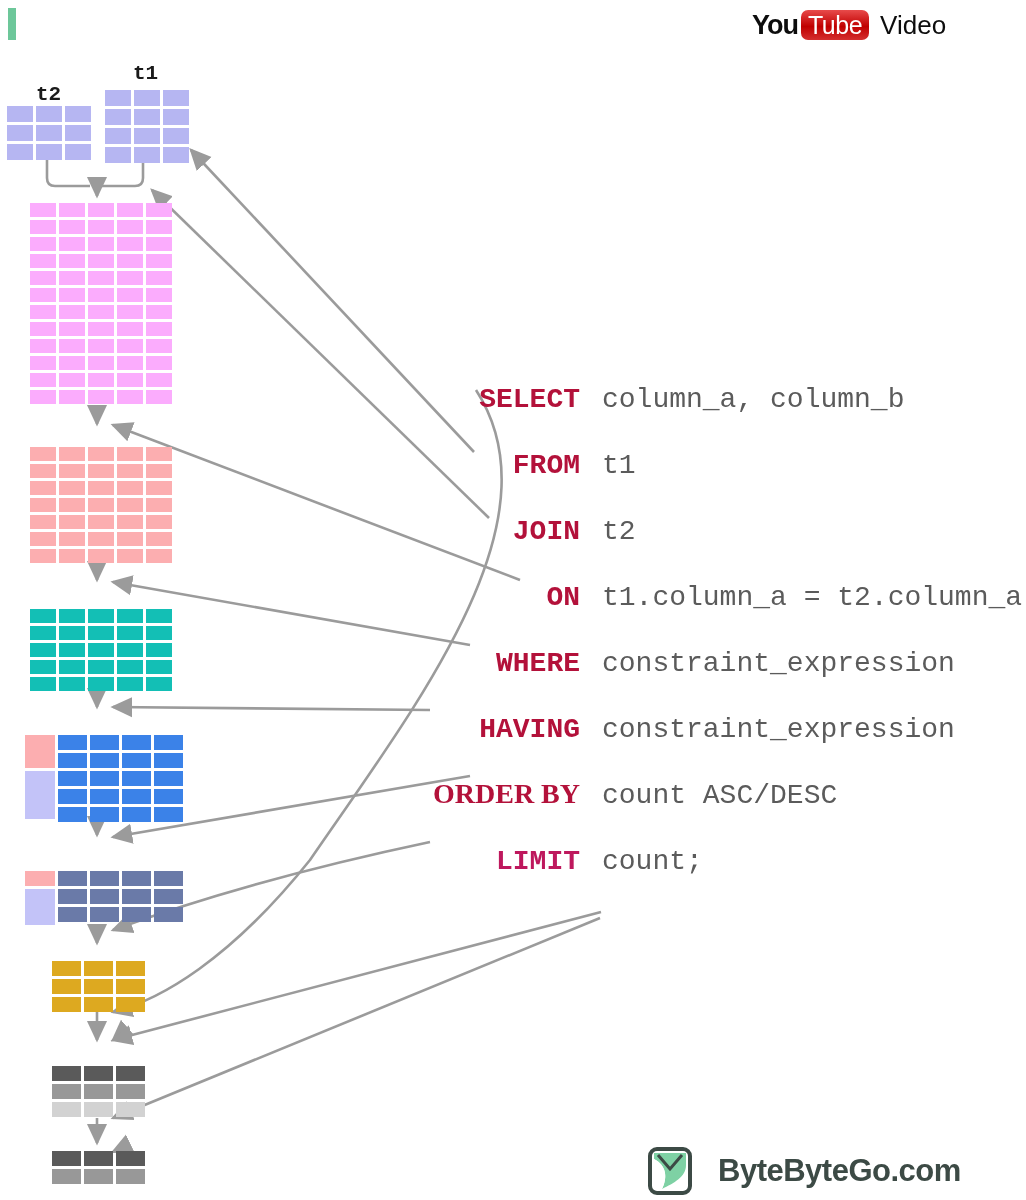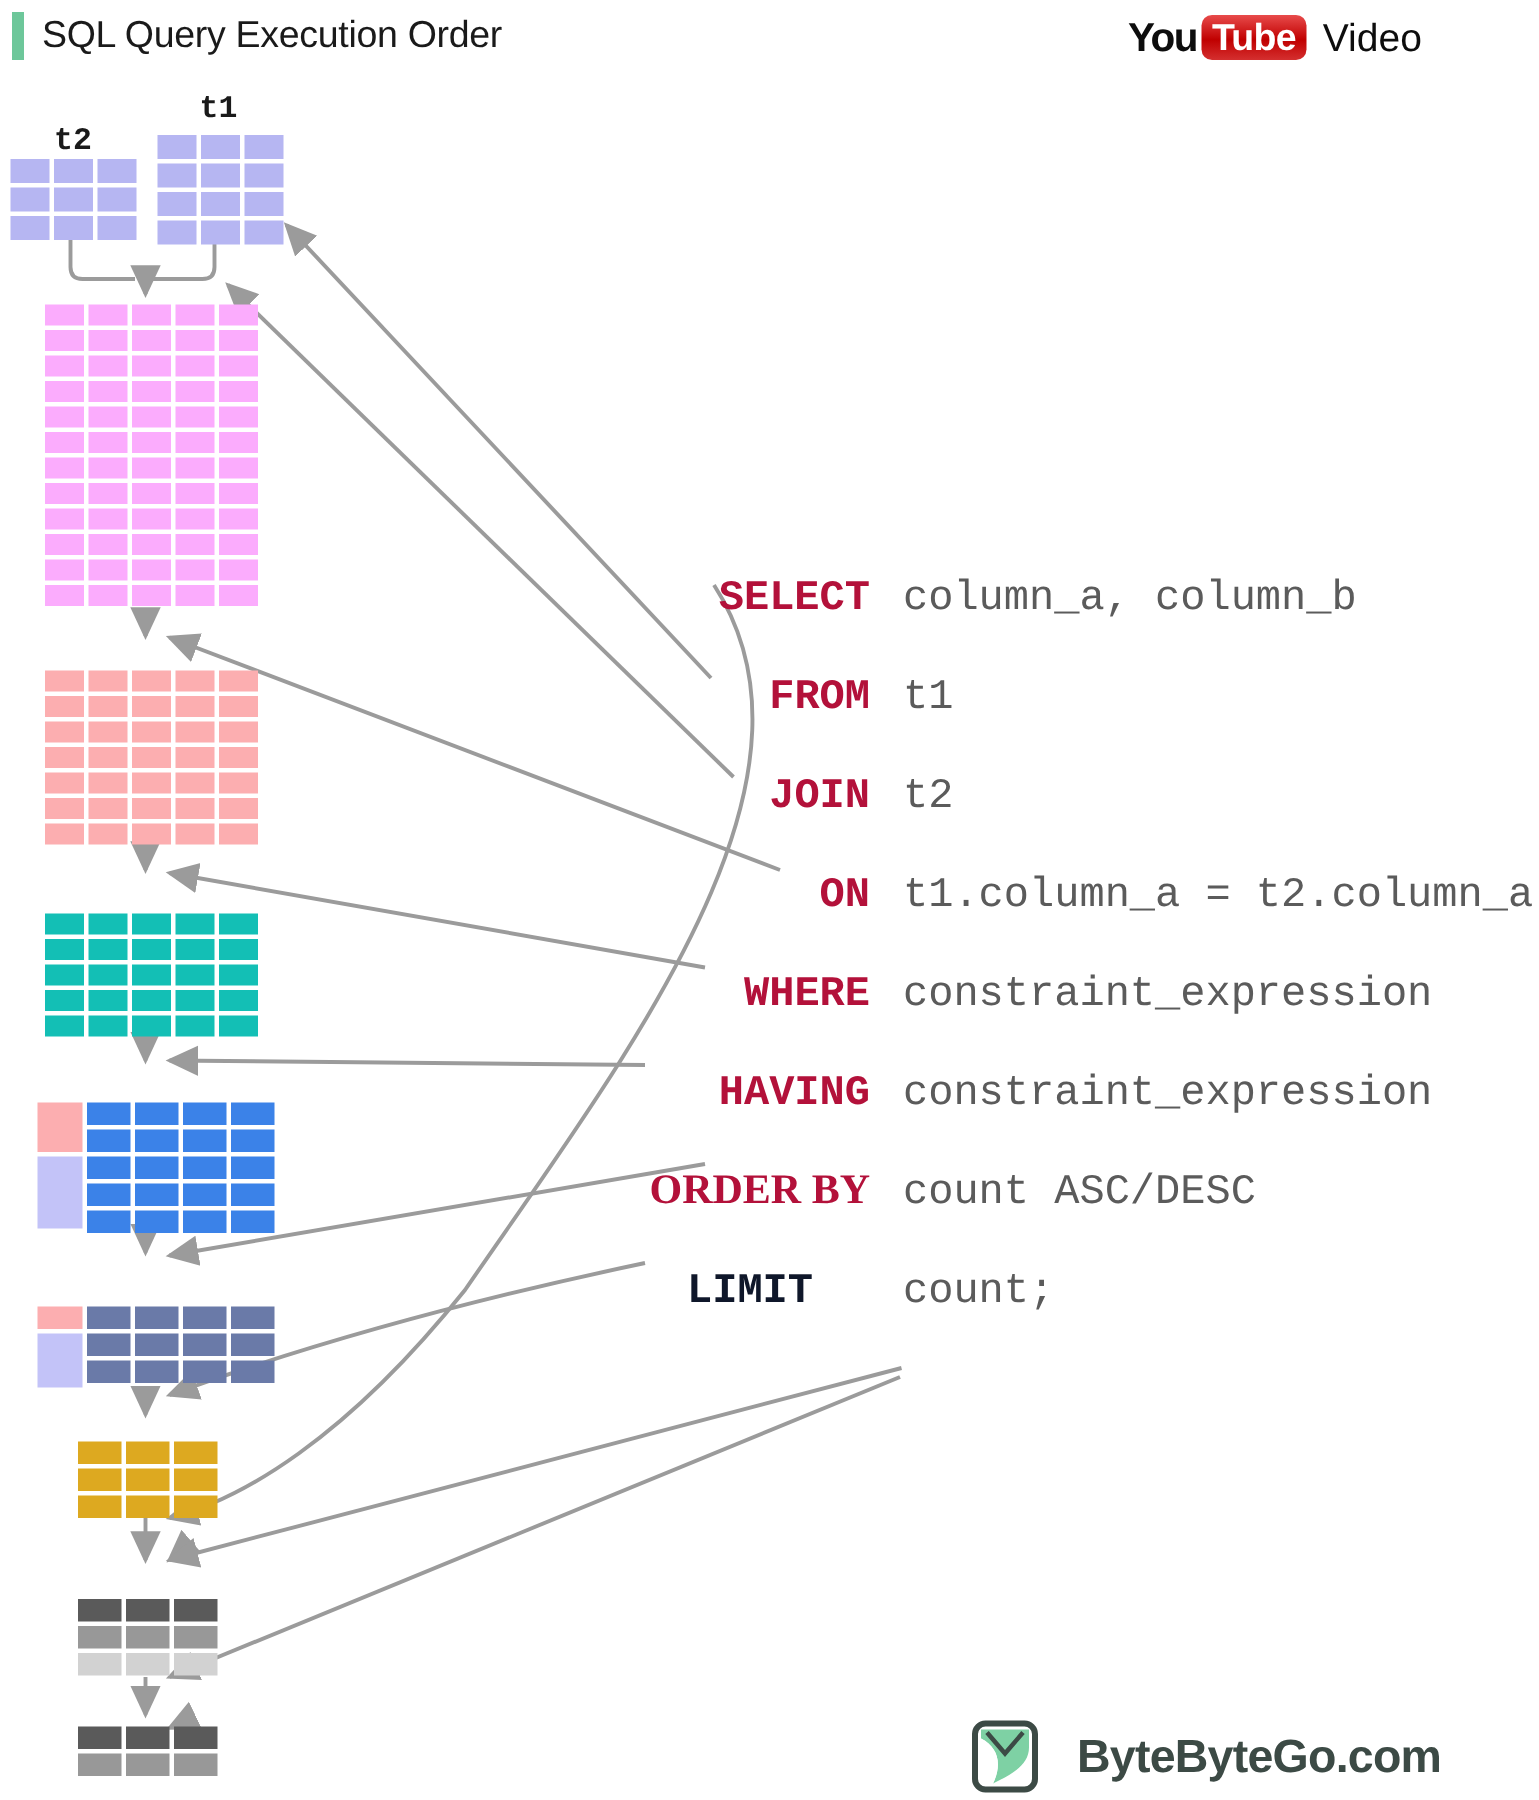--- a/index.html
+++ b/index.html
@@ -9,21 +9,21 @@
     position:relative;overflow:hidden;
   }
   
   #header{position:absolute;left:0;top:0;width:1026px;height:52px;}
   #accent-bar{position:absolute;left:8px;top:8px;width:8px;height:32px;background:#6dc79a;}
   #page-title{position:absolute;left:28px;top:9px;font-size:25px;color:#1a1a1a;
     font-family:"Liberation Sans",sans-serif;letter-spacing:-0.2px;white-space:nowrap;}
   #yt-group{position:absolute;left:752px;top:8px;height:34px;display:flex;align-items:center;}
   #yt-logo{display:flex;align-items:center;font-family:"Liberation Sans",sans-serif;}
   #yt-you{font-size:27px;font-weight:bold;color:#0d0d0d;letter-spacing:-1px;}
-  #yt-tube{font-size:25px;font-weight:bold;color:#ffffff;background:
+  #yt-tube{font-size:25px;font-weight:normal;color:#ffffff;background:
       linear-gradient(180deg,#e8ararb 0%,#cc0000 100%);
       background:linear-gradient(180deg,#e84b4b 0%,#c00000 55%,#d42f2f 100%);
       border-radius:7px;padding:0 7px;margin-left:3px;letter-spacing:-0.5px;line-height:30px;}
   #yt-video{font-size:26px;color:#0d0d0d;margin-left:11px;}
   
   #arrows{position:absolute;left:0;top:0;width:1026px;height:1200px;pointer-events:none;}
   
   .grid{position:absolute;display:grid;gap:3px;}
   .cell{}
   .tbl-label{position:absolute;font-family:"Liberation Mono","DejaVu Sans Mono",monospace;
@@ -40,21 +40,20 @@
       position:relative;overflow:hidden;background:#fff;}
   #bbg-leaf{position:absolute;left:0;top:0;width:100%;height:100%;}
   #bbg-text{font-size:31px;color:#3c4a45;margin-left:12px;font-weight:600;
       font-family:"Liberation Sans",sans-serif;letter-spacing:-0.5px;}
 </style>
 </head>
 <body>
 
 <div id="header">
   <div id="accent-bar"></div>
-  <div id="page-title">SQL Query Execution Order</div>
   <div id="yt-group">
     <div id="yt-logo">
       <span id="yt-you">You</span>
       <span id="yt-tube">Tube</span>
     </div>
     <span id="yt-video">Video</span>
   </div>
 </div>
 
 <svg id="arrows" viewBox="0 0 1026 1200">
@@ -365,21 +364,21 @@
     </div>
     <div class="sql-row">
       <span class="kw" style="color: rgb(179, 17, 58);">HAVING</span>
       <span class="val" style="color: rgb(91, 91, 91);">constraint_expression</span>
     </div>
     <div class="sql-row">
       <span class="kw" style="color: rgb(179, 17, 58); font-family: Liberation Serif, serif;">ORDER BY</span>
       <span class="val" style="color: rgb(91, 91, 91);">count ASC/DESC</span>
     </div>
     <div class="sql-row">
-      <span class="kw" style="color: #0f172a; text-align: center;">LIMIT</span>
+      <span class="kw" style="color: #be185d;">LIMIT</span>
       <span class="val" style="color: rgb(91, 91, 91);">count;</span>
     </div>
   </div>
 
 <div id="footer">
   <div id="bbg-mark">
     <svg id="bbg-leaf" viewBox="0 0 36 40">
       <path d="M2,2 L34,2 L34,14 C34,26 22,32 10,38 C16,26 14,14 2,8 Z" fill="#7ed1a4"></path>
       <path d="M2,8 C14,14 16,26 10,38 L2,38 Z" fill="#ffffff"></path>
       <path d="M6,4 L18,18 L30,4" fill="none" stroke="#3c4a45" stroke-width="3"></path>

